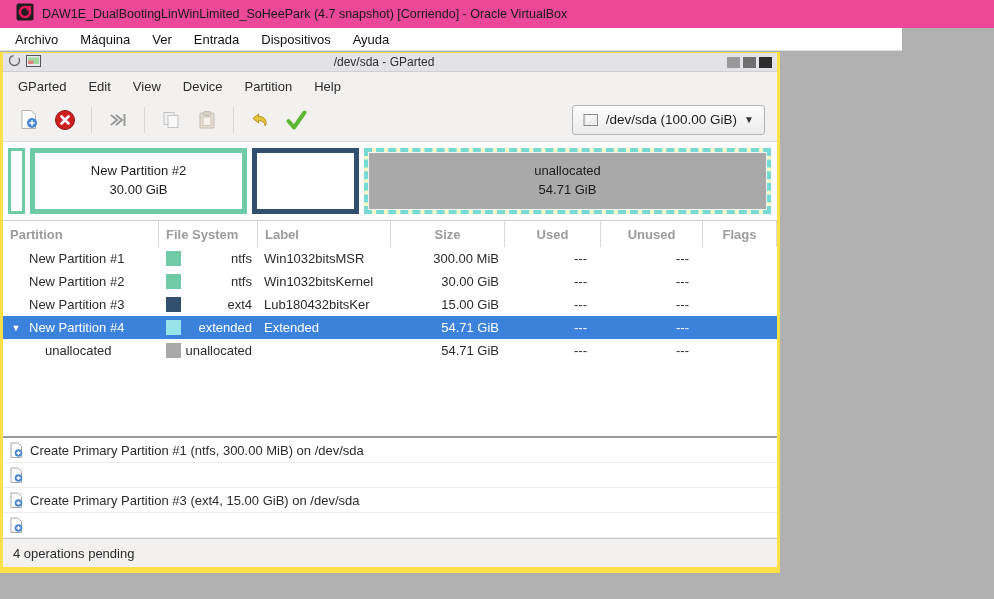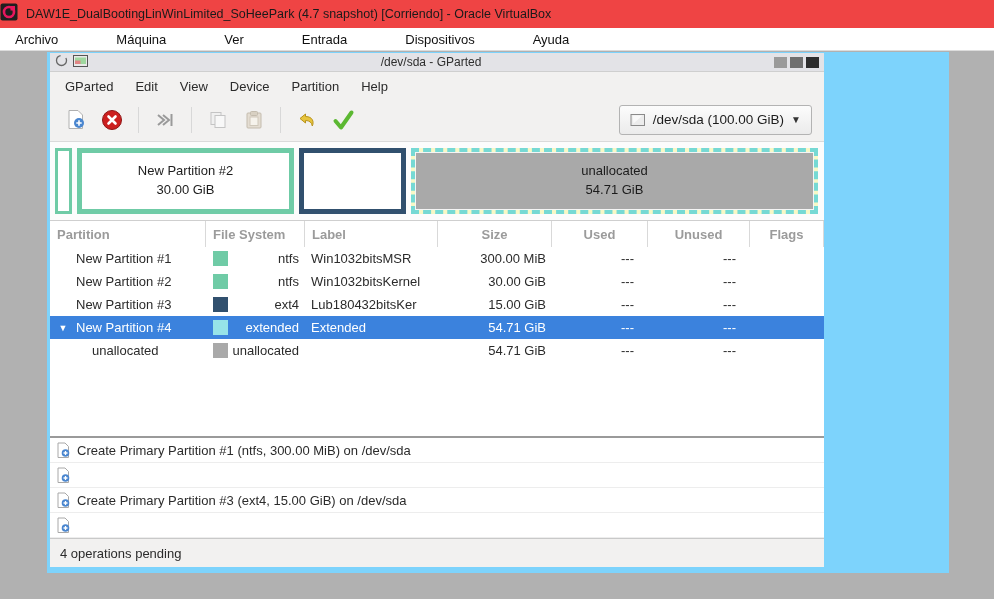--- a/index.html
+++ b/index.html
@@ -1,30 +1,30 @@
 <!DOCTYPE html>
 <html><head>
 <meta charset="utf-8">
 <style>
   * { margin:0; padding:0; box-sizing:border-box; }
   html,body { width:994px; height:599px; overflow:hidden; background:#b1b1b1;
     font-family:"Liberation Sans","DejaVu Sans",sans-serif; }
 
   
   .vbox-titlebar { position:absolute; left:0; top:0; width:994px; height:28px;
-    background:#ef4444; display:flex; align-items:center; padding-left:0; gap:8px; }
+    background:#ec4899; display:flex; align-items:center; padding-left:16px; gap:8px; }
   .vbox-title { font-size:12.5px; color:#1a1a1a; }
-  .vbox-menubar { position:absolute; left:0; top:28px; width:994px; height:23px;
+  .vbox-menubar { position:absolute; left:0; top:28px; width:902px; height:23px;
     background:#ffffff; display:flex; align-items:center; padding-left:4px;
-    font-size:13px; color:#111; border-bottom:1px solid #dcdcdc;gap:36px; }
+    font-size:13px; color:#111; border-bottom:1px solid #dcdcdc; }
   .vbox-menu-item { padding:2px 11px; cursor:default; }
 
   
-  .vm-screen { position:absolute; left:0; top:52px; width:902px; height:521px;
-    background:#7dd3fc;margin-left:47px; }
+  .vm-screen { position:absolute; left:0; top:52px; width:780px; height:521px;
+    background:#fde047; }
 
   
   .gparted-window { position:absolute; left:3px; top:1px; width:774px; height:514px;
     background:#f2f1f0; display:flex; flex-direction:column; font-size:13px; color:#2b2b2b; }
 
   .gp-titlebar { height:19px; background:#e3e3e7; display:flex; align-items:center;
     padding:0 5px; gap:5px; border-bottom:1px solid #cfcfcf; }
   .gp-title { flex:1; text-align:center; font-size:12px; color:#2e2e2e; }
   .gp-win-controls { display:flex; gap:3px; }
   .gp-win-btn { width:13px; height:11px; display:inline-block; }

